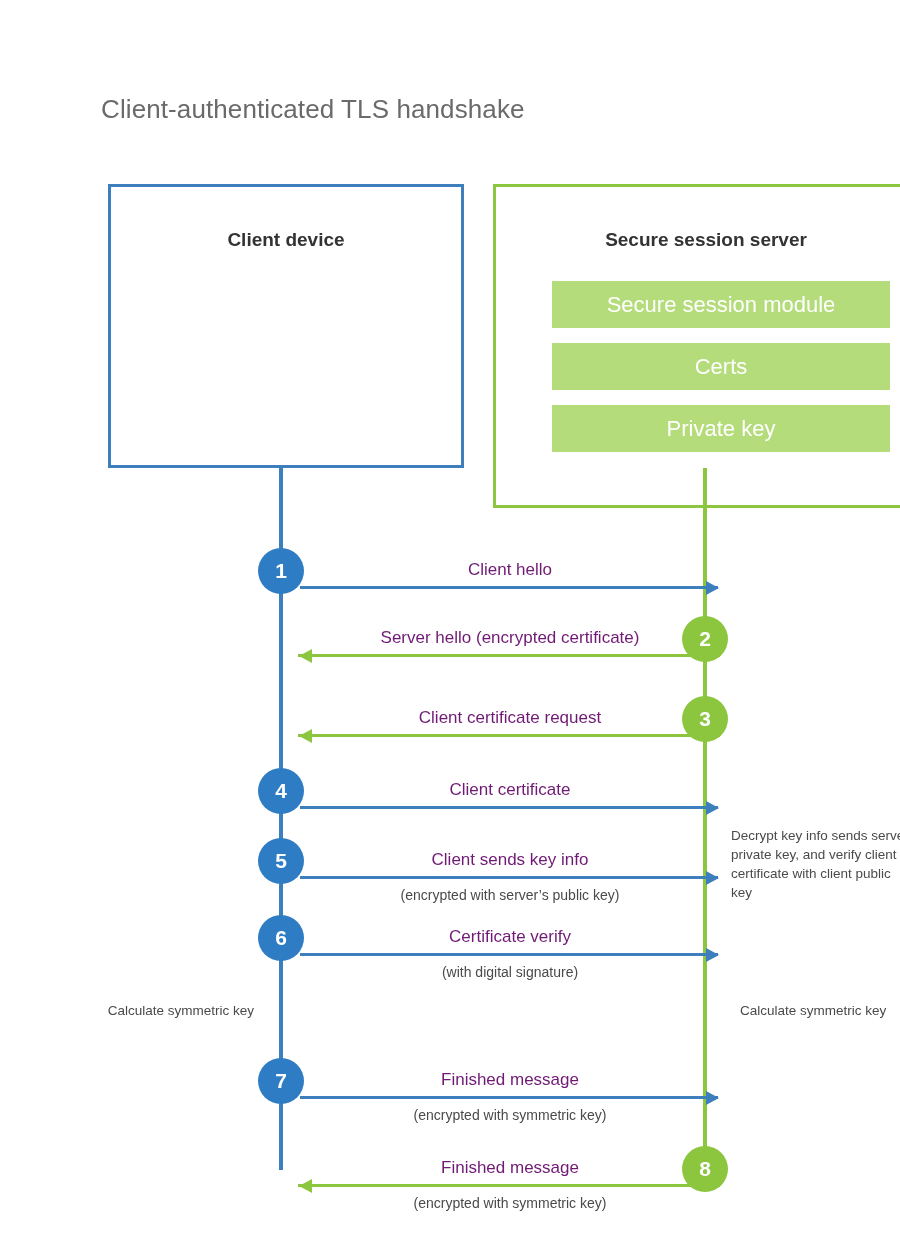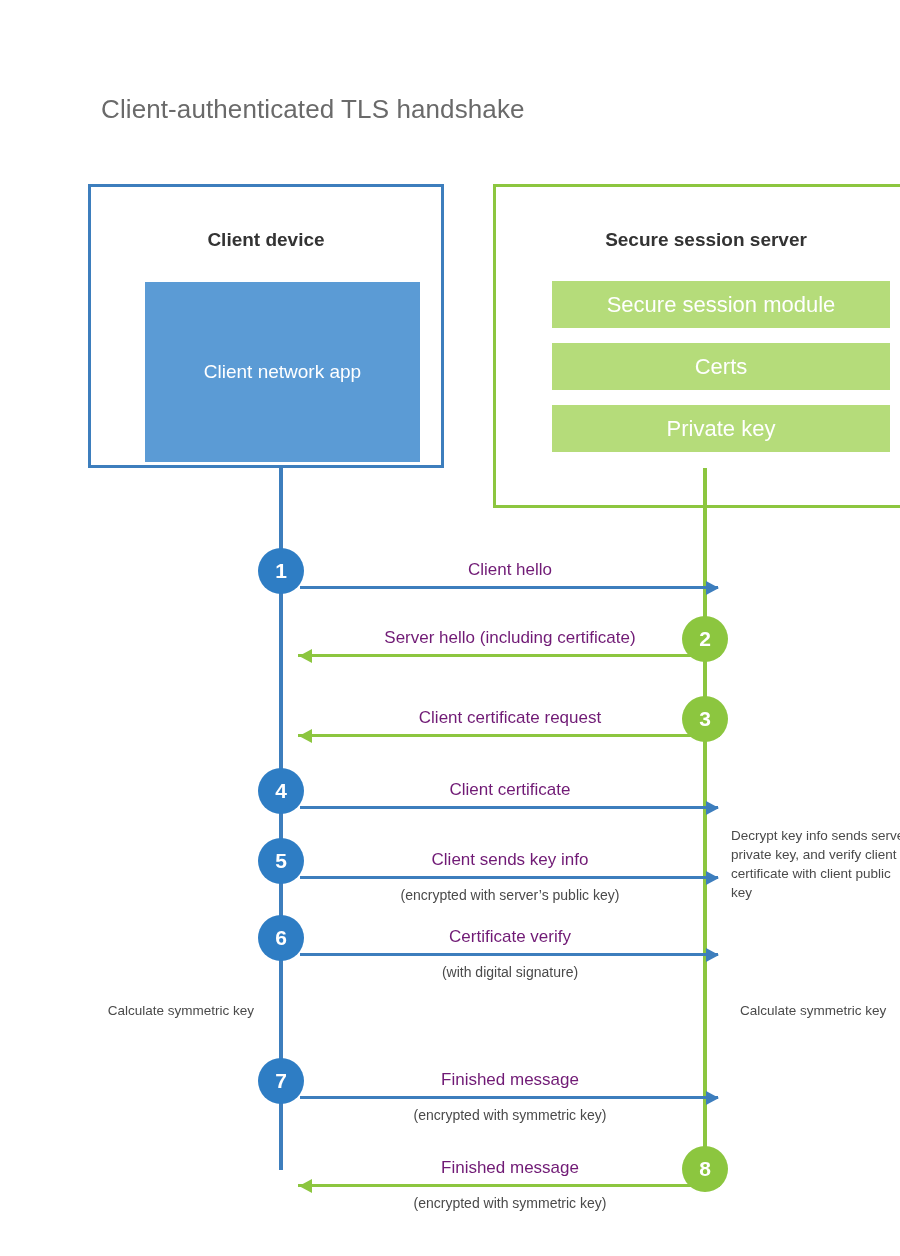--- a/index.html
+++ b/index.html
@@ -12,21 +12,21 @@
   #stage { position: relative; width: 900px; height: 1256px; }
 
   .page-title {
     position: absolute; left: 37px; top: 30px;
     font-size: 26px; font-weight: 400; color: #6a6a6a;
     letter-spacing: 0.1px; white-space: nowrap;
   }
 
   
   .party-box { position: absolute; background: #ffffff; }
-  #client-box { left: 24px; top: 120px; width: 356px; height: 284px;
+  #client-box { left: 44px; top: 120px; width: 356px; height: 284px;
                 border: 3px solid #3d7ebd; }
   #server-box { left: 429px; top: 120px; width: 426px; height: 324px;
                 border: 3px solid #8cc63f; }
 
   .party-title {
     position: absolute; left: 0; right: 0; top: 26px;
     text-align: center; font-size: 19px; font-weight: bold; color: #333333;
   }
 
   #client-app {
@@ -96,21 +96,20 @@
 </style>
 </head>
 <body>
 
 <div id="stage">
 
   <div class="page-title">Client-authenticated TLS handshake</div>
 
   <div class="party-box" id="client-box">
     <div class="party-title">Client device</div>
-    <div id="client-app">Client network app</div>
   </div>
 
   <div class="party-box" id="server-box">
     <div class="party-title">Secure session server</div>
     <div class="server-bar" id="server-bar-0">Secure session module</div>
     <div class="server-bar" id="server-bar-1">Certs</div>
     <div class="server-bar" id="server-bar-2">Private key</div>
   </div>
 
   <div class="lifeline" id="client-lifeline"></div>
@@ -119,21 +118,21 @@
   <div id="messages-layer">
       <div class="msg" style="top: 507px;">
         <div class="msg-line blue" style="left: 220px; width: 418px; top: -1.5px;"></div>
         <div class="arrowhead right" style="left: 626px;"></div>
         <div class="msg-label">Client hello</div>
       </div>
       <div class="step-badge blue" style="top: 484px;">1</div>
       <div class="msg" style="top: 575px;">
         <div class="msg-line green" style="left: 218px; width: 422px; top: -1.5px;"></div>
         <div class="arrowhead left" style="left: 219px;"></div>
-        <div class="msg-label">Server hello (including certificate)</div>
+        <div class="msg-label">Server hello (encrypted certificate)</div>
       </div>
       <div class="step-badge green" style="top: 552px;">2</div>
       <div class="msg" style="top: 655px;">
         <div class="msg-line green" style="left: 218px; width: 422px; top: -1.5px;"></div>
         <div class="arrowhead left" style="left: 219px;"></div>
         <div class="msg-label">Client certificate request</div>
       </div>
       <div class="step-badge green" style="top: 632px;">3</div>
       <div class="msg" style="top: 727px;">
         <div class="msg-line blue" style="left: 220px; width: 418px; top: -1.5px;"></div>

